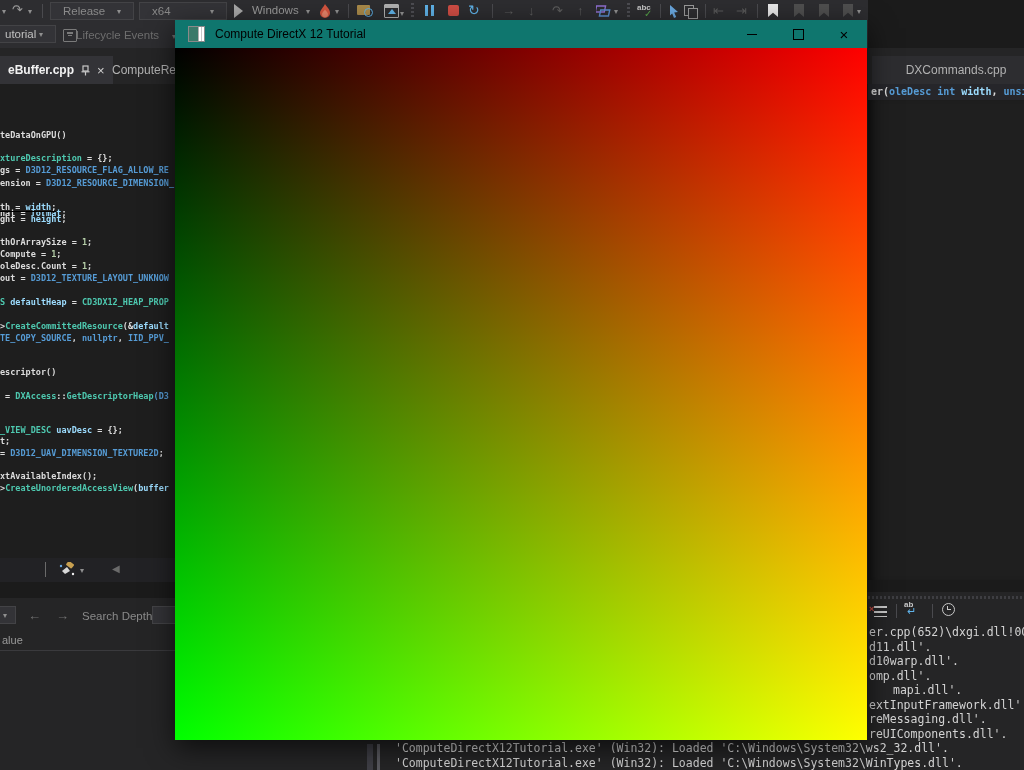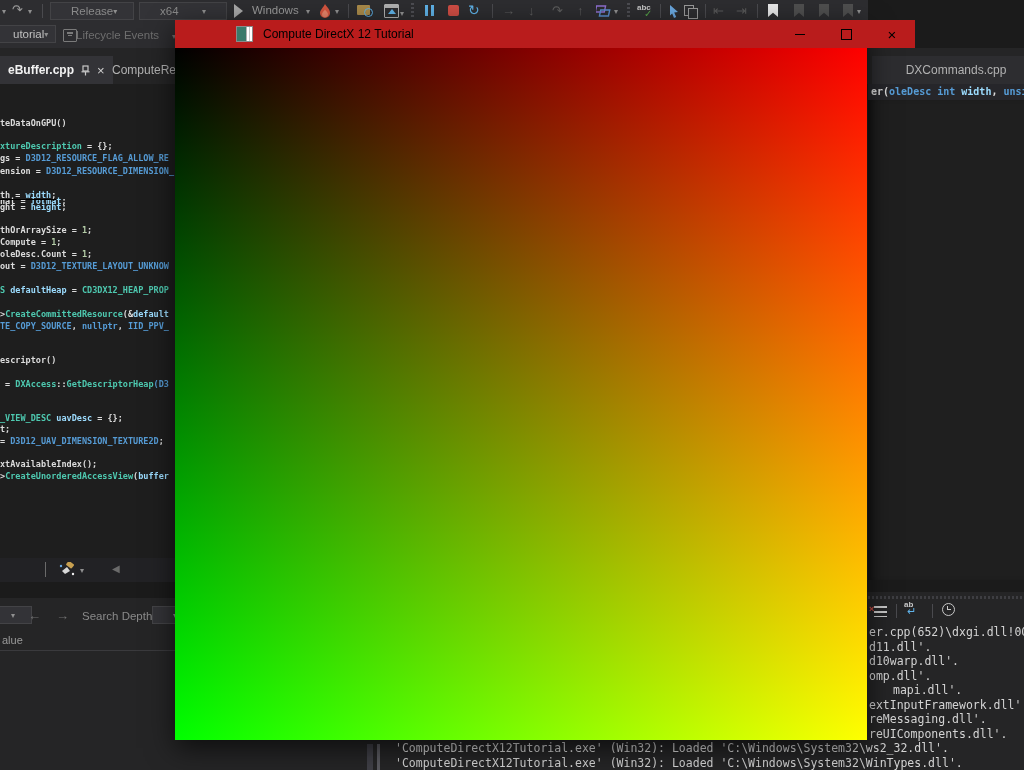--- a/index.html
+++ b/index.html
@@ -3,43 +3,43 @@
 <meta charset="utf-8">
 <style>
   html,body{margin:0;padding:0;background:#101010;}
   #screen{position:relative;width:1024px;height:770px;overflow:hidden;background:#1e1e1e;
           font-family:"Liberation Sans",sans-serif;}
   .abs{position:absolute;}
   
   .tbar{background:#2d2d30;}
   .vsep{width:1px;height:14px;background:#4a4a4e;top:4px;}
   .combo{background:#333337;border:1px solid #434346;height:18px;display:flex;align-items:center;
-         padding:0 20px;color:#8a8a8a;font-size:11.5px;justify-content:space-between;box-sizing:border-box;}
+         padding:0 12px;color:#8a8a8a;font-size:11.5px;justify-content:space-between;box-sizing:border-box;}
   .caret{color:#8f8f8f;font-size:8px;}
   .dim{color:#9a9a9a;}
   .grip{width:3px;background:repeating-linear-gradient(to bottom,#4d4d52 0 2px,transparent 2px 4px);}
   .bm{width:10px;height:13px;clip-path:polygon(0 0,100% 0,100% 100%,50% 68%,0 100%);}
   .glyph{font-size:13px;line-height:13px;}
   
   .tabstrip{background:#252526;}
   .tab-active{background:#333337;color:#f2f2f2;font-size:12px;font-weight:bold;
               display:flex;align-items:center;padding:0 8px;gap:7px;}
   .tab-inactive{color:#b2b2b2;font-size:12px;display:flex;align-items:center;padding:0 8px;}
   
   .code-line{position:absolute;left:0;white-space:pre;font-family:"DejaVu Sans Mono",monospace;
-             font-size:8.5px;font-weight:bold;letter-spacing:0;}
+             font-size:8.5px;font-weight:bold;letter-spacing:0;margin-top:12px;}
   .c-plain{color:#dcdcdc}.c-type{color:#4ec9b0}.c-macro{color:#569cd6}
   .c-kw{color:#569cd6}.c-param{color:#9cdcfe}.c-num{color:#b5cea8}
   .rcode{font-family:"DejaVu Sans Mono",monospace;font-size:10px;font-weight:bold;white-space:pre;}
   
   .out-line{position:absolute;white-space:pre;font-family:"DejaVu Sans Mono",monospace;
             font-size:11.5px;color:#d4d4d4;}
   
   #tut-window{left:175px;top:20px;width:692px;height:720px;box-shadow:0 8px 26px rgba(0,0,0,.65);z-index:10;}
-  #tut-titlebar{left:0;top:0;width:692px;height:28px;background:#b91c1c;display:flex;align-items:center;padding-left:48px;}
+  #tut-titlebar{left:0;top:0;width:692px;height:28px;background:#0f766e;display:flex;align-items:center;}
   .wbtn{width:46px;height:28px;display:flex;align-items:center;justify-content:center;}
   
   .clockface{width:11px;height:11px;border:1.4px solid #c8c8c8;border-radius:50%;position:relative;}
   .clockface:before{content:"";position:absolute;left:4px;top:2px;width:1.4px;height:4px;background:#c8c8c8;}
   .clockface:after{content:"";position:absolute;left:4px;top:5px;width:4px;height:1.4px;background:#c8c8c8;}
   .bars3{width:13px;height:11px;background:repeating-linear-gradient(to bottom,#c8c8c8 0 2px,transparent 2px 5px);}
 </style>
 </head>
 <body>
 

